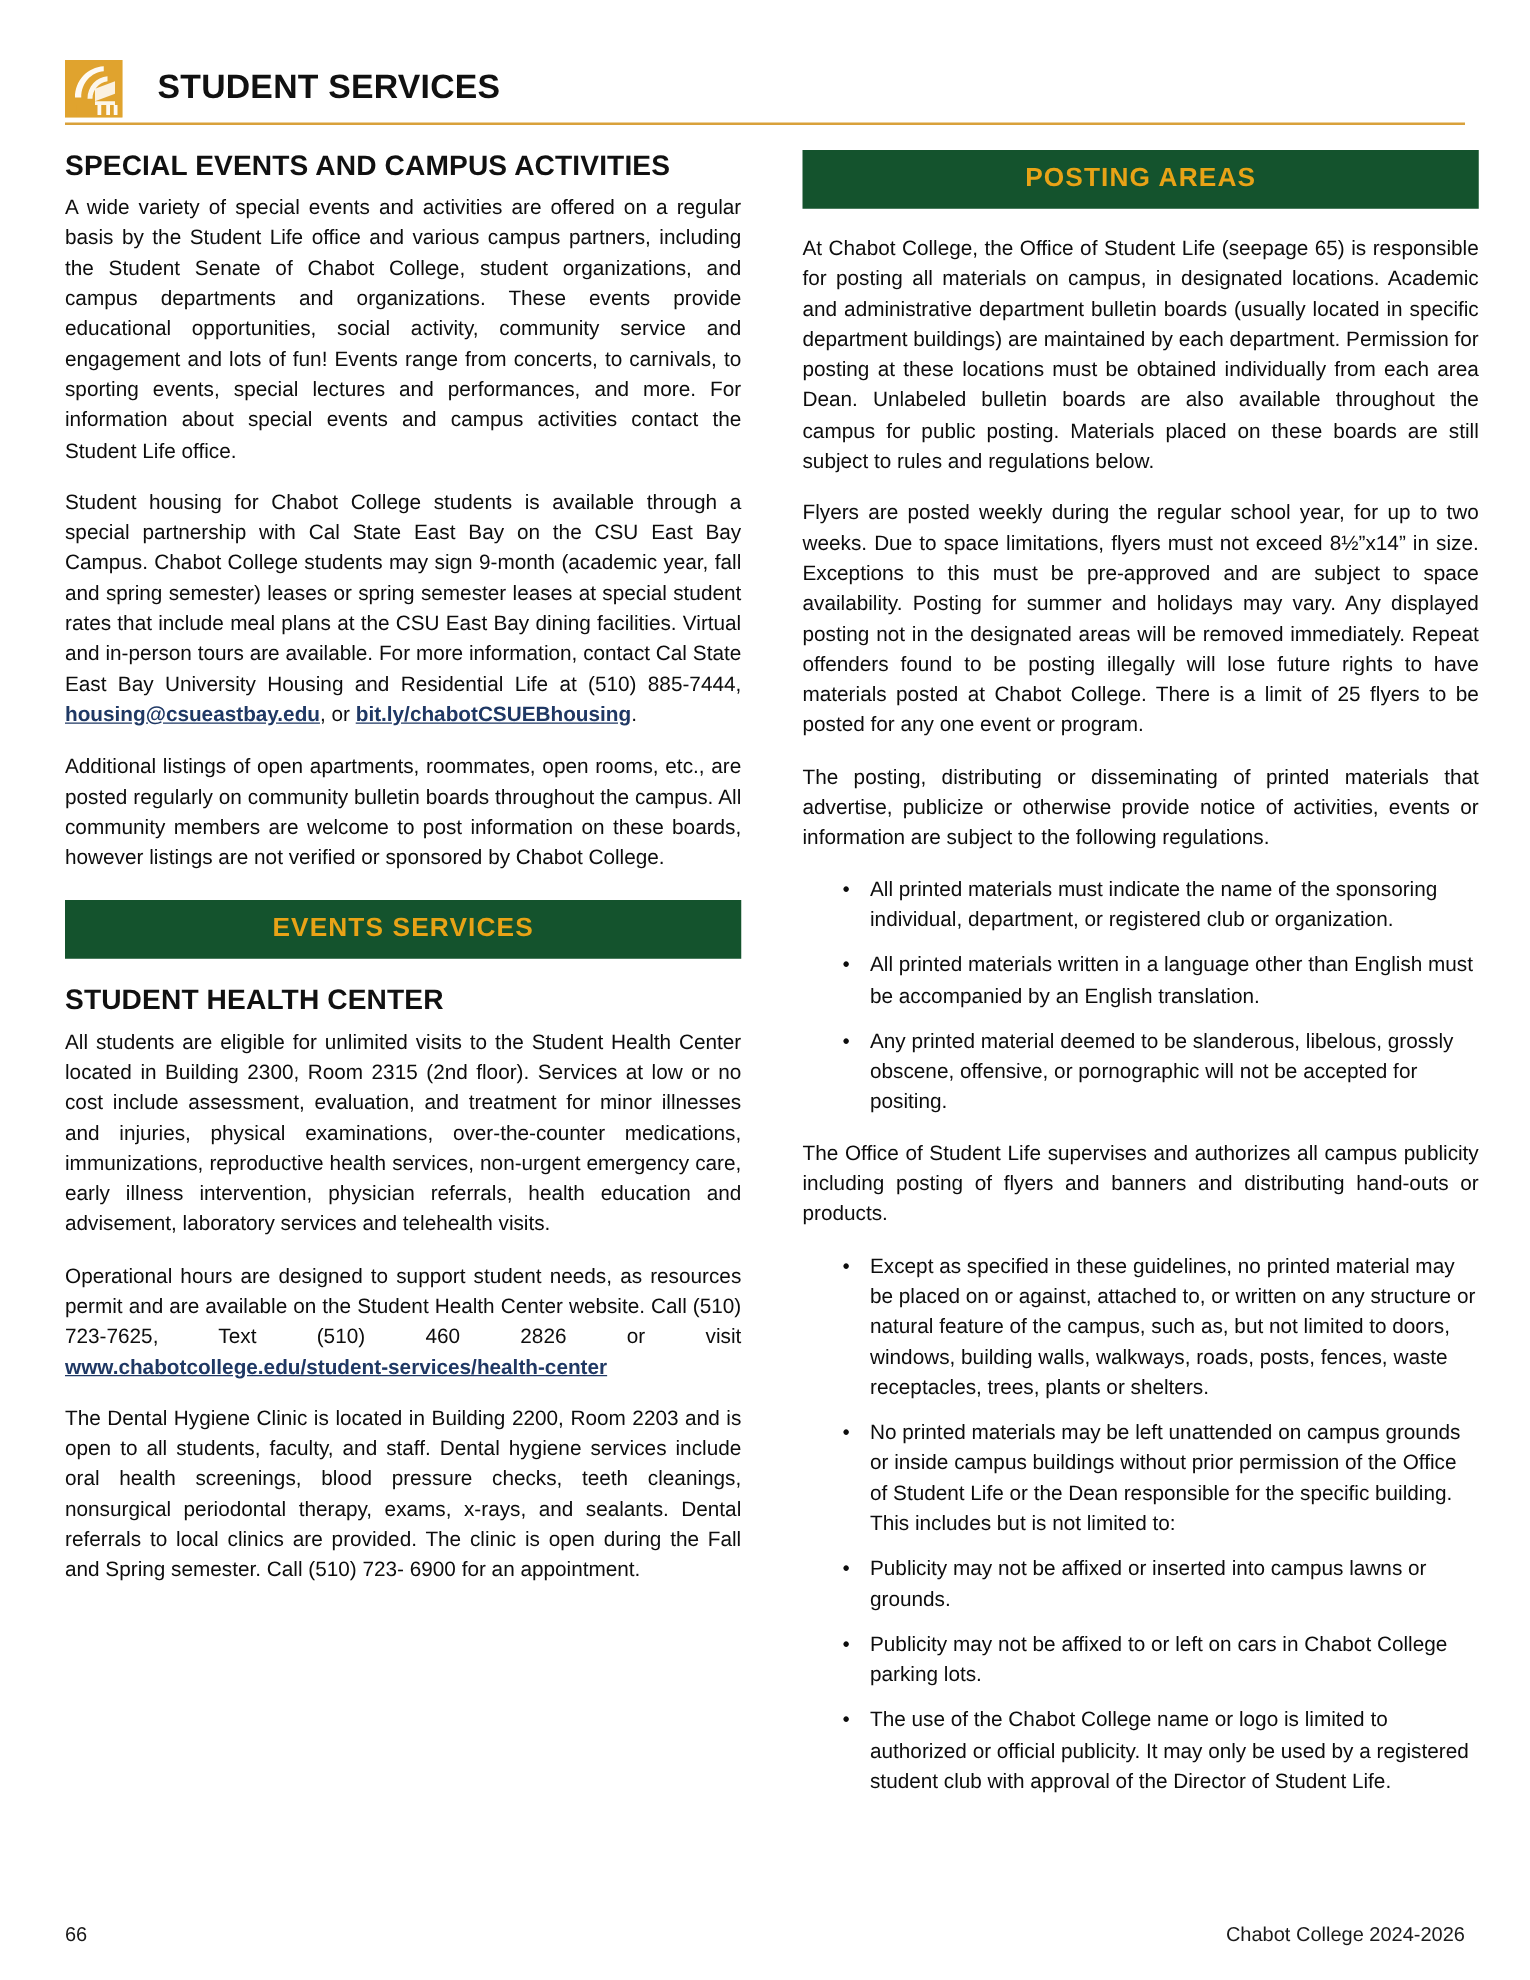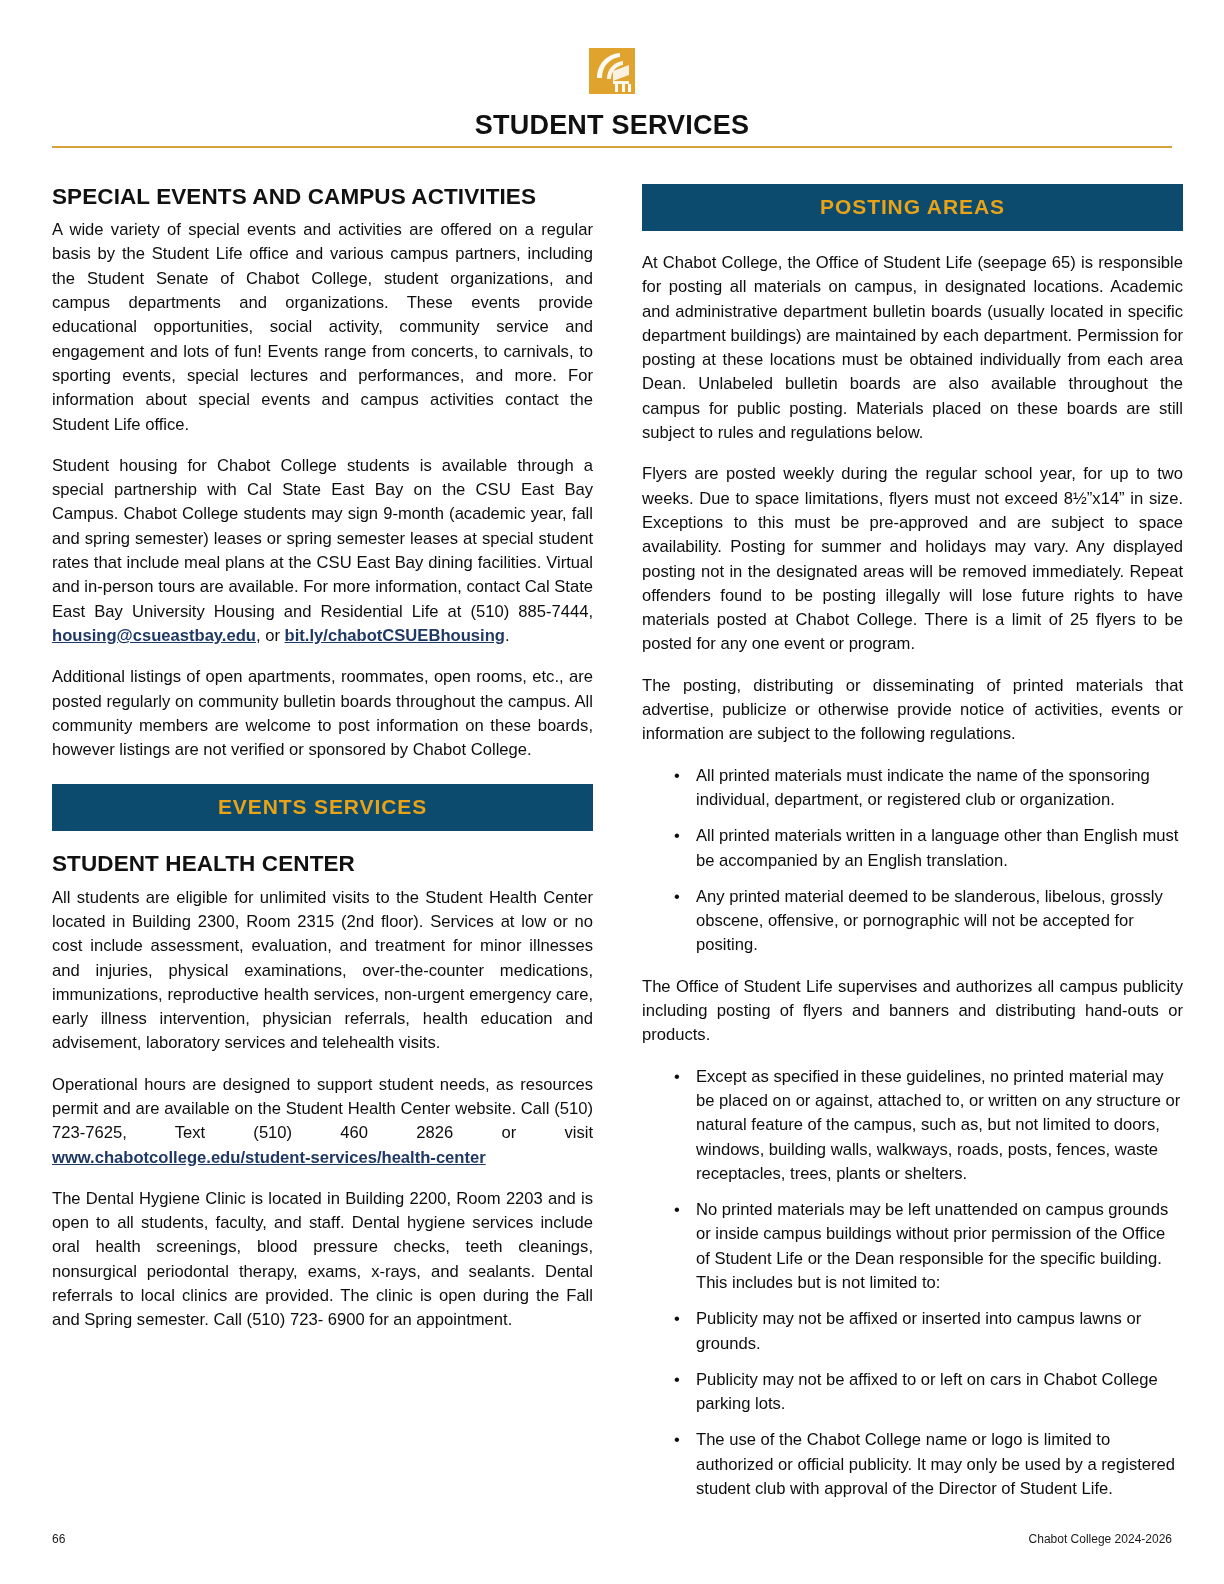--- a/index.html
+++ b/index.html
@@ -21,25 +21,24 @@
     width: 1224px;
     height: 1584px;
     padding: 48px 52px 0 52px;
     position: relative;
   }
 
   
   .masthead {
     display: flex;
     align-items: center;
-    gap: 18px;
+    gap: 28px;
     padding-bottom: 4px;
     border-bottom: 2px solid #D9A13B;
-    margin-bottom: 36px;
-    flex-direction: column;
+    margin-bottom: 20px;
   }
 
   .logo-mark {
     width: 46px;
     height: 46px;
     position: relative;
     flex: 0 0 auto;
     background: #E0A32E;
     overflow: hidden;
   }
@@ -89,21 +88,21 @@
 
   a.doclink, .doclink {
     color: #1F3864;
     font-weight: bold;
     text-decoration: underline;
     text-underline-offset: 1px;
   }
 
   
   .banner {
-    background: #0c4a6e;
+    background: #14532d;
     color: #E8A317;
     text-align: center;
     font-size: 21px;
     font-weight: bold;
     letter-spacing: 0.9px;
     padding: 11px 0 12px 0;
     margin: 22px 0 20px 0;
   }
   .banner.first { margin-top: 0; }
 
@@ -129,25 +128,25 @@
     top: 0;
     font-size: 16.6px;
     line-height: 1.465;
   }
 
   
   .footer {
     position: absolute;
     left: 52px;
     right: 52px;
-    bottom: 38px;
+    bottom: 26px;
     display: flex;
     justify-content: space-between;
     align-items: center;
-    font-size: 12px;
+    font-size: 16px;
     color: #1a1a1a;
   }
 </style>
 </head>
 <body>
 
 <div class="page">
 
   <div class="masthead">
     <div class="logo-mark">

